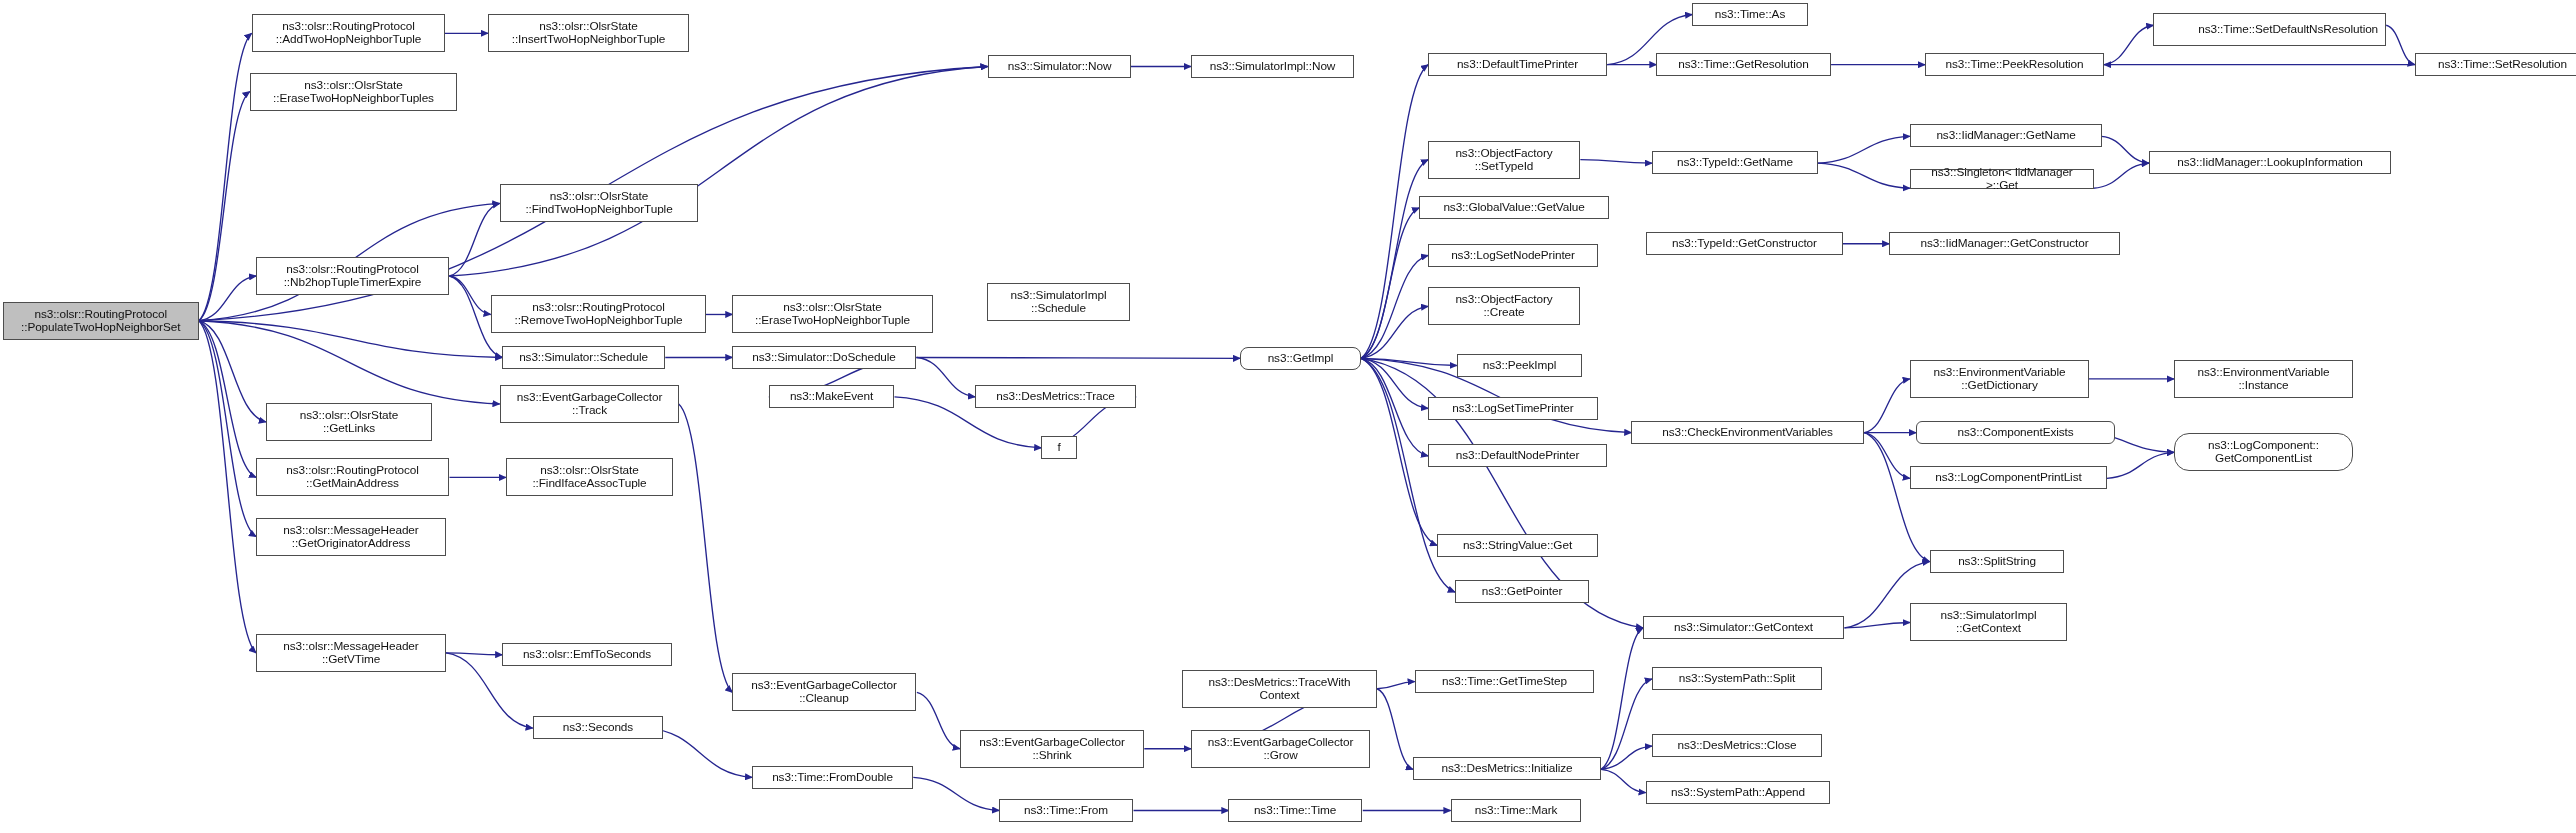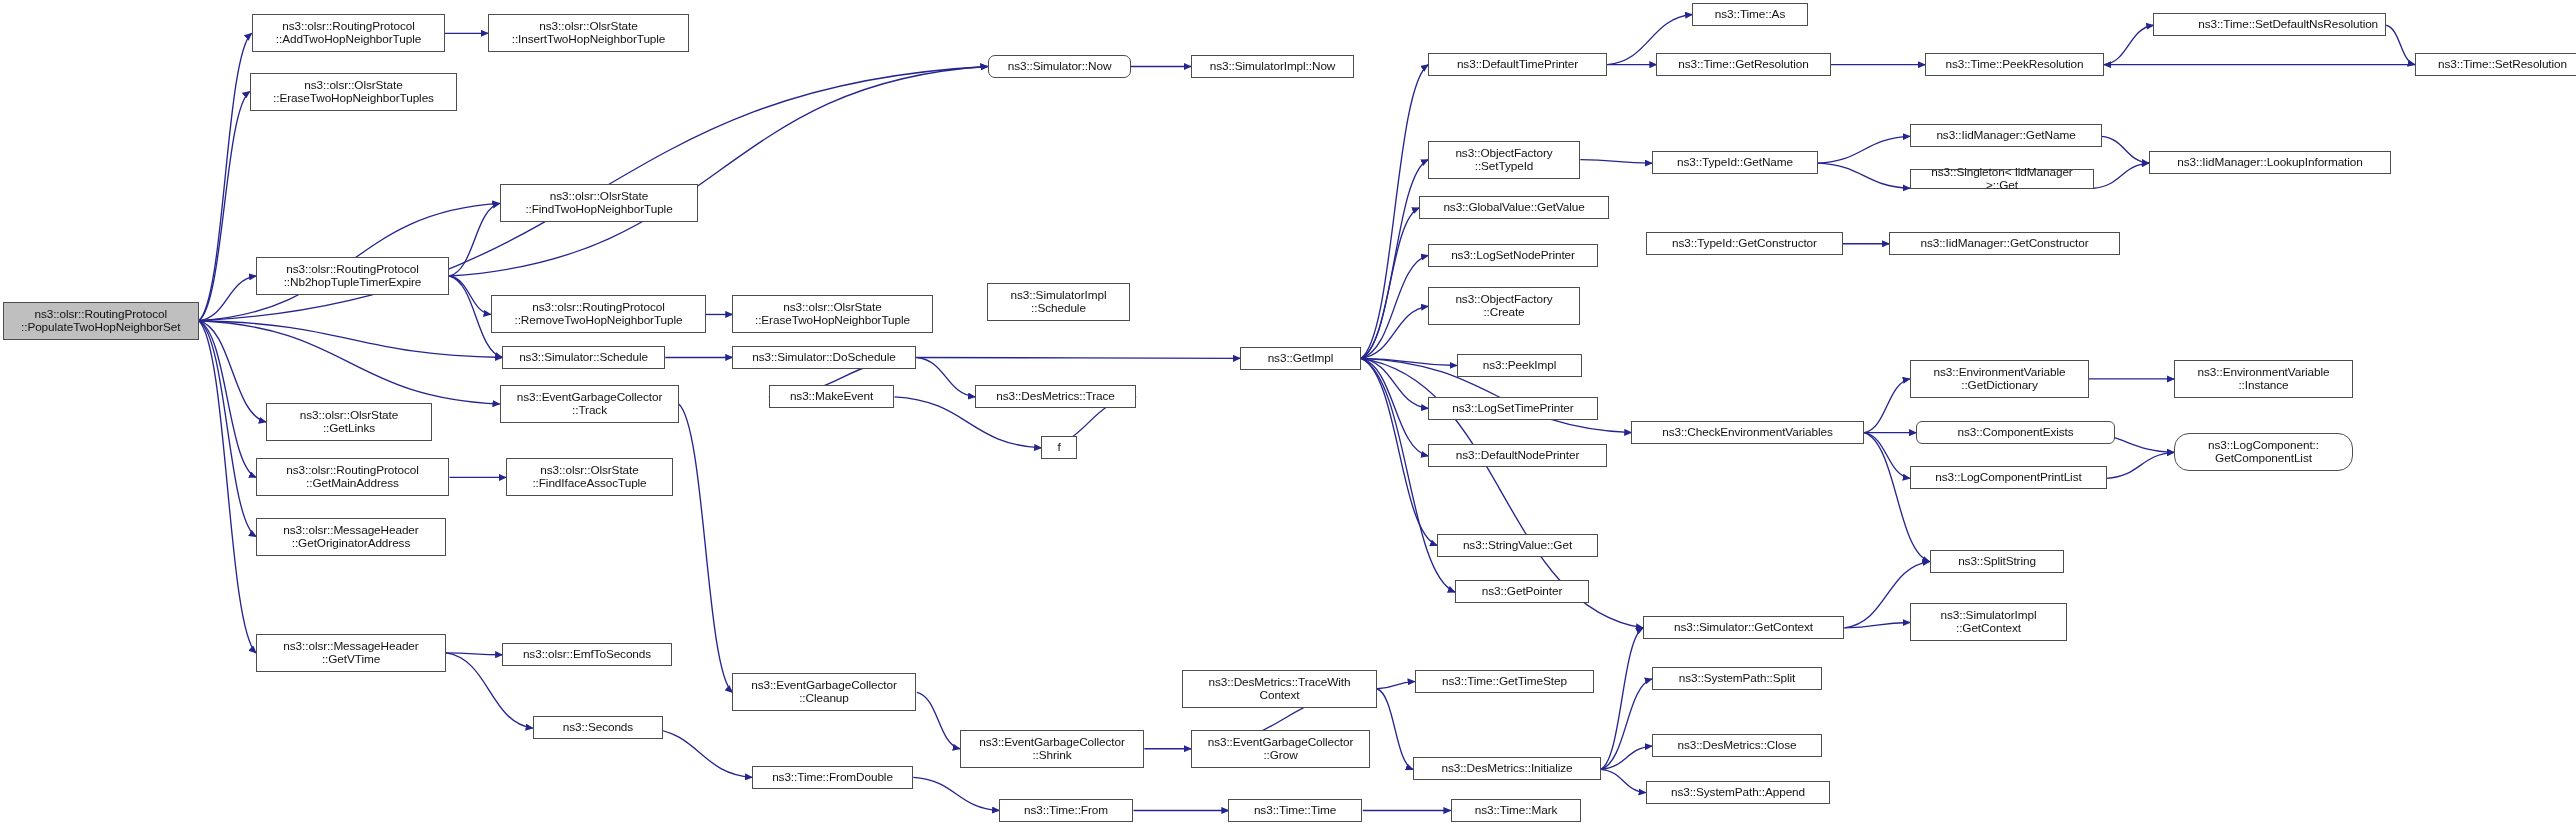--- a/index.html
+++ b/index.html
@@ -146,44 +146,44 @@
       <div class="node" style="left: 256px; top: 458px; width: 193px; height: 38px;">ns3::olsr::RoutingProtocol
 ::GetMainAddress</div>
       <div class="node" style="left: 506px; top: 458px; width: 167px; height: 38px;">ns3::olsr::OlsrState
 ::FindIfaceAssocTuple</div>
       <div class="node" style="left: 256px; top: 518px; width: 190px; height: 38px;">ns3::olsr::MessageHeader
 ::GetOriginatorAddress</div>
       <div class="node" style="left: 256px; top: 634px; width: 190px; height: 38px;">ns3::olsr::MessageHeader
 ::GetVTime</div>
       <div class="node" style="left: 502px; top: 643px; width: 170px; height: 23px;">ns3::olsr::EmfToSeconds</div>
       <div class="node" style="left: 533px; top: 716px; width: 130px; height: 23px;">ns3::Seconds</div>
-      <div class="node" style="left: 988px; top: 55px; width: 143px; height: 23px; border-radius: 7px;">ns3::Simulator::Now</div>
+      <div class="node" style="left: 988px; top: 55px; width: 143px; height: 23px;">ns3::Simulator::Now</div>
       <div class="node" style="left: 1191px; top: 55px; width: 163px; height: 23px;">ns3::SimulatorImpl::Now</div>
       <div class="node" style="left: 732px; top: 346px; width: 184px; height: 23px;">ns3::Simulator::DoSchedule</div>
       <div class="node" style="left: 769px; top: 385px; width: 125px; height: 23px;">ns3::MakeEvent</div>
       <div class="node" style="left: 987px; top: 283px; width: 143px; height: 38px;">ns3::SimulatorImpl
 ::Schedule</div>
       <div class="node" style="left: 975px; top: 385px; width: 161px; height: 23px;">ns3::DesMetrics::Trace</div>
       <div class="node" style="left: 1041px; top: 436px; width: 36px; height: 23px;">f</div>
       <div class="node" style="left: 732px; top: 673px; width: 184px; height: 38px;">ns3::EventGarbageCollector
 ::Cleanup</div>
       <div class="node" style="left: 960px; top: 730px; width: 184px; height: 38px;">ns3::EventGarbageCollector
 ::Shrink</div>
       <div class="node" style="left: 1191px; top: 730px; width: 179px; height: 38px;">ns3::EventGarbageCollector
 ::Grow</div>
       <div class="node" style="left: 752px; top: 766px; width: 161px; height: 23px;">ns3::Time::FromDouble</div>
       <div class="node" style="left: 999px; top: 799px; width: 134px; height: 23px;">ns3::Time::From</div>
       <div class="node" style="left: 1228px; top: 799px; width: 134px; height: 23px;">ns3::Time::Time</div>
       <div class="node" style="left: 1451px; top: 799px; width: 130px; height: 23px;">ns3::Time::Mark</div>
-      <div class="node" style="left: 1240px; top: 347px; width: 121px; height: 23px;">ns3::GetImpl</div>
+      <div class="node" style="left: 1240px; top: 347px; width: 121px; height: 23px; border-radius: 8px;">ns3::GetImpl</div>
       <div class="node" style="left: 1428px; top: 53px; width: 179px; height: 23px;">ns3::DefaultTimePrinter</div>
       <div class="node" style="left: 1692px; top: 2.7px; width: 116px; height: 23px;">ns3::Time::As</div>
       <div class="node" style="left: 1656px; top: 53px; width: 175px; height: 23px;">ns3::Time::GetResolution</div>
       <div class="node" style="left: 1925px; top: 53px; width: 179px; height: 23px;">ns3::Time::PeekResolution</div>
-      <div class="node" style="left: 2153px; top: 13.4px; width: 233px; height: 23px; padding-left: 40px;">ns3::Time::SetDefaultNsResolution</div>
+      <div class="node" style="left: 2153px; top: 13.4px; width: 233px; height: 33px; padding-left: 40px;">ns3::Time::SetDefaultNsResolution</div>
       <div class="node" style="left: 2415px; top: 53px; width: 175px; height: 23px;">ns3::Time::SetResolution</div>
       <div class="node" style="left: 1428px; top: 141px; width: 152px; height: 38px;">ns3::ObjectFactory
 ::SetTypeId</div>
       <div class="node" style="left: 1419px; top: 196px; width: 190px; height: 23px;">ns3::GlobalValue::GetValue</div>
       <div class="node" style="left: 1428px; top: 244px; width: 170px; height: 23px;">ns3::LogSetNodePrinter</div>
       <div class="node" style="left: 1428px; top: 287px; width: 152px; height: 38px;">ns3::ObjectFactory
 ::Create</div>
       <div class="node" style="left: 1457px; top: 354px; width: 125px; height: 23px;">ns3::PeekImpl</div>
       <div class="node" style="left: 1428px; top: 397px; width: 170px; height: 23px;">ns3::LogSetTimePrinter</div>
       <div class="node" style="left: 1428px; top: 444px; width: 179px; height: 23px;">ns3::DefaultNodePrinter</div>

